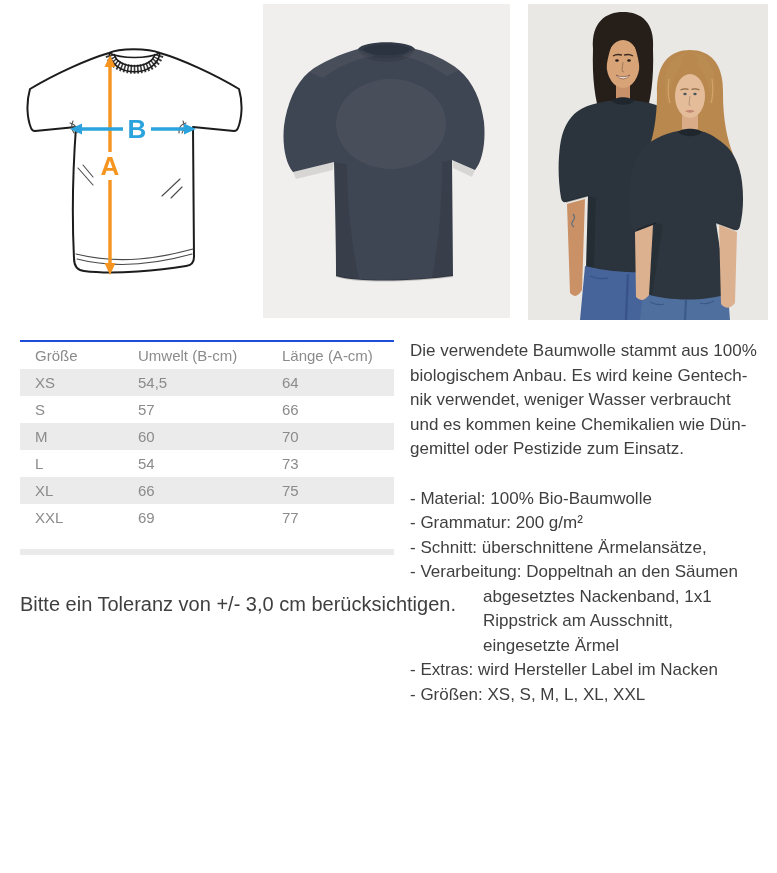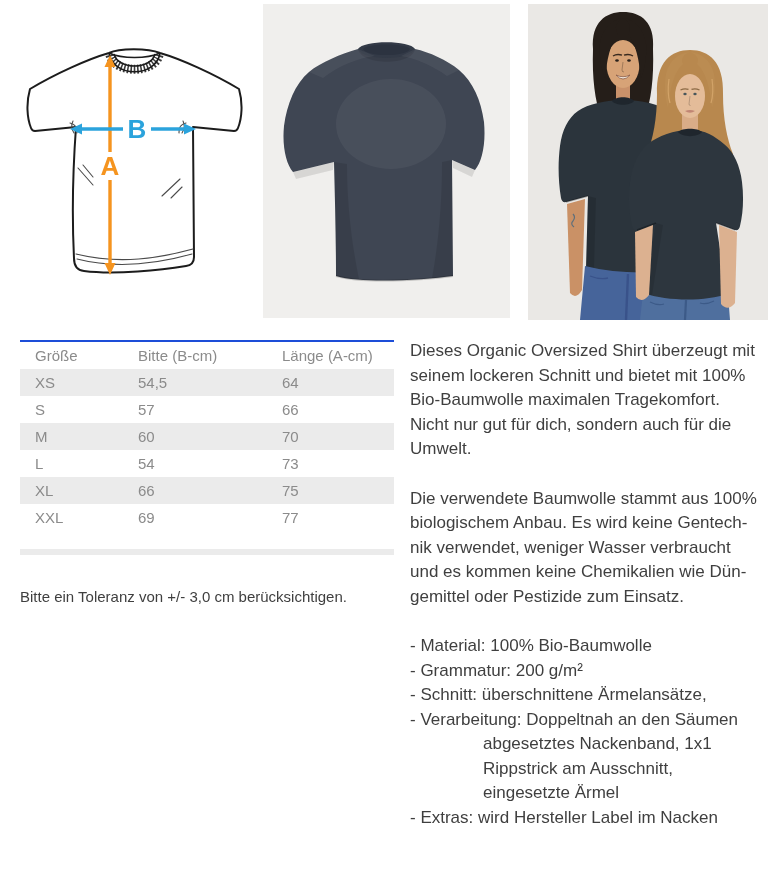--- a/index.html
+++ b/index.html
@@ -14,21 +14,21 @@
 
   
   .size-table{position:absolute;left:20px;top:340px;width:374px;border-collapse:collapse;
               table-layout:fixed;border-top:2px solid #1d4ed8;}
   .size-table th,.size-table td{font-weight:400;font-size:15px;color:#8b8b8b;height:27px;
               padding:0;text-align:left;white-space:nowrap;}
   .size-table th:first-child,.size-table td:first-child{padding-left:15px;}
   .size-table tbody tr:nth-child(odd){background:#ebebeb;}
   .table-footer-strip{position:absolute;left:20px;top:549px;width:374px;height:6px;background:#ebebeb;}
 
-  .tolerance{position:absolute;left:20px;top:573px;font-size:15px;color:#3f3f3f;}
+  .tolerance{position:absolute;left:20px;top:573px;font-size:20px;color:#3f3f3f;}
 
   
   .desc{position:absolute;left:410px;top:339px;width:364px;font-size:17px;line-height:24.5px;color:#3f3f3f;}
   .desc .para{margin:0 0 25px 0;}
   .desc .line{white-space:nowrap;}
   .desc .specs .line.ind{padding-left:73px;}
 </style>
 </head>
 <body>
 
@@ -219,21 +219,21 @@
 
   <table class="size-table">
     <colgroup>
         <col style="width:118px">
         <col style="width:144px">
         <col style="width:112px">
       </colgroup>
     <thead>
       <tr>
         <th>Größe</th>
-        <th>Bitte (B-cm)</th>
+        <th>Umwelt (B-cm)</th>
         <th>Länge (A-cm)</th>
       </tr>
     </thead>
     <tbody>
         <tr>
           <td>XS</td>
           <td>54,5</td>
           <td>64</td>
         </tr>
         <tr>
@@ -261,39 +261,33 @@
           <td>69</td>
           <td>77</td>
         </tr>
       </tbody>
   </table>
   <div class="table-footer-strip"></div>
 
   <p class="tolerance">Bitte ein Toleranz von +/- 3,0 cm berücksichtigen.</p>
 
   <div class="desc">
-    <div class="para">
-        <div class="line">Dieses Organic Oversized Shirt überzeugt mit</div>
-        <div class="line">seinem lockeren Schnitt und bietet mit 100%</div>
-        <div class="line">Bio-Baumwolle maximalen Tragekomfort.</div>
-        <div class="line">Nicht nur gut für dich, sondern auch für die</div>
-        <div class="line">Umwelt.</div>
-      </div>
     <div class="para">
         <div class="line">Die verwendete Baumwolle stammt aus 100%</div>
         <div class="line">biologischem Anbau. Es wird keine Gentech-</div>
         <div class="line">nik verwendet, weniger Wasser verbraucht</div>
         <div class="line">und es kommen keine Chemikalien wie Dün-</div>
         <div class="line">gemittel oder Pestizide zum Einsatz.</div>
       </div>
     <div class="specs">
         <div class="line">- Material: 100% Bio-Baumwolle</div>
         <div class="line">- Grammatur: 200 g/m²</div>
         <div class="line">- Schnitt: überschnittene Ärmelansätze,</div>
         <div class="line">- Verarbeitung: Doppeltnah an den Säumen</div>
         <div class="line ind">abgesetztes Nackenband, 1x1</div>
         <div class="line ind">Rippstrick am Ausschnitt,</div>
         <div class="line ind">eingesetzte Ärmel</div>
         <div class="line">- Extras: wird Hersteller Label im Nacken</div>
+        <div class="line">- Größen: XS, S, M, L, XL, XXL</div>
       </div>
   </div>
 
 </div>
 
 </body></html>

